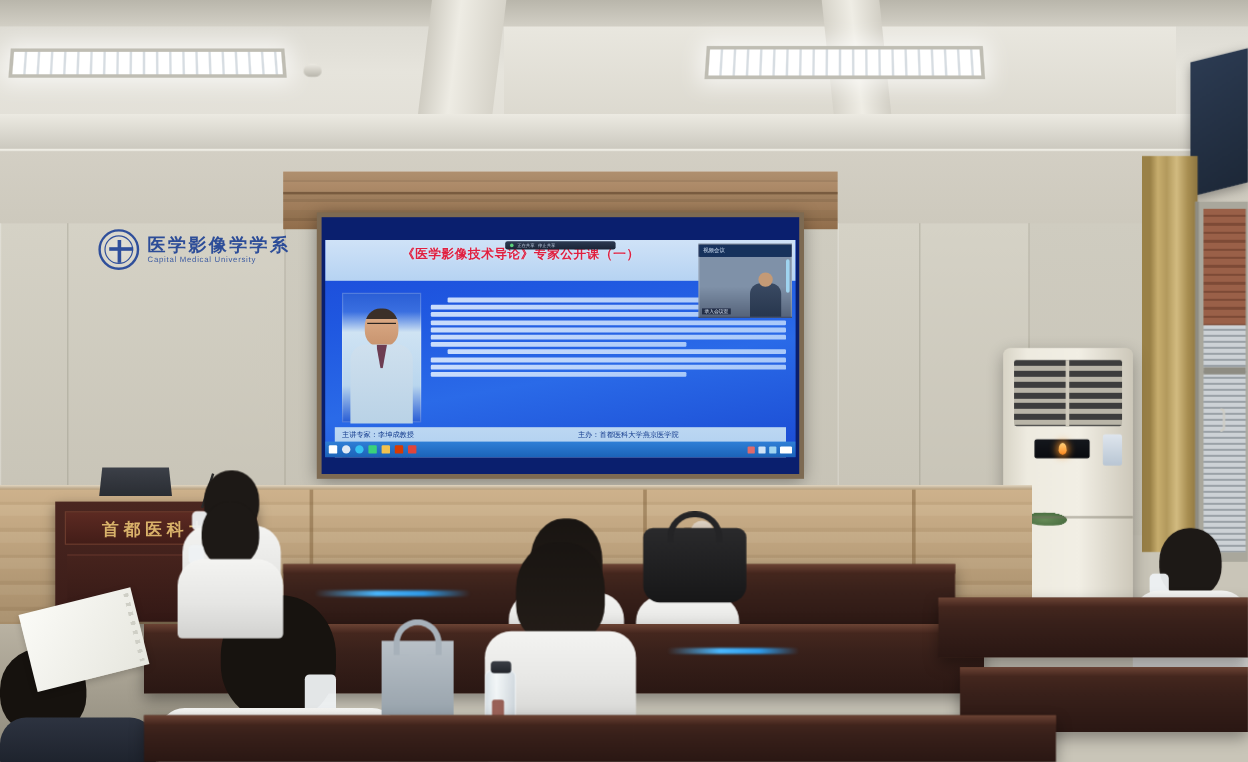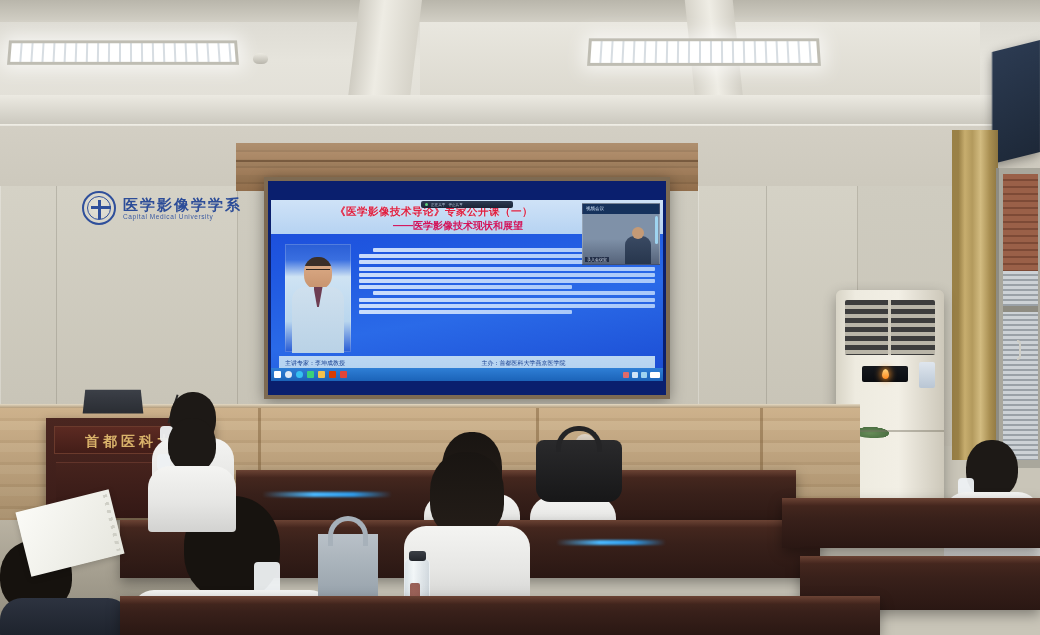--- a/index.html
+++ b/index.html
@@ -478,21 +478,20 @@
       <div class="uni-en">Capital Medical University</div>
     </div>
   </div>
 
   <div class="screen-frame">
     <div class="screen-inner">
       <div class="slide">
         <div class="slide-white-top"></div>
 
         <div class="slide-title">《医学影像技术导论》专家公开课（一）</div>
-        <div class="slide-subtitle">——医学影像技术现状和展望</div>
 
         <div class="slide-portrait">
           <div class="portrait-head"></div>
           <div class="portrait-glass"></div>
           <div class="portrait-body"></div>
           <div class="portrait-tie"></div>
         </div>
 
         <div class="slide-body">
           <div class="body-line indent"></div>

